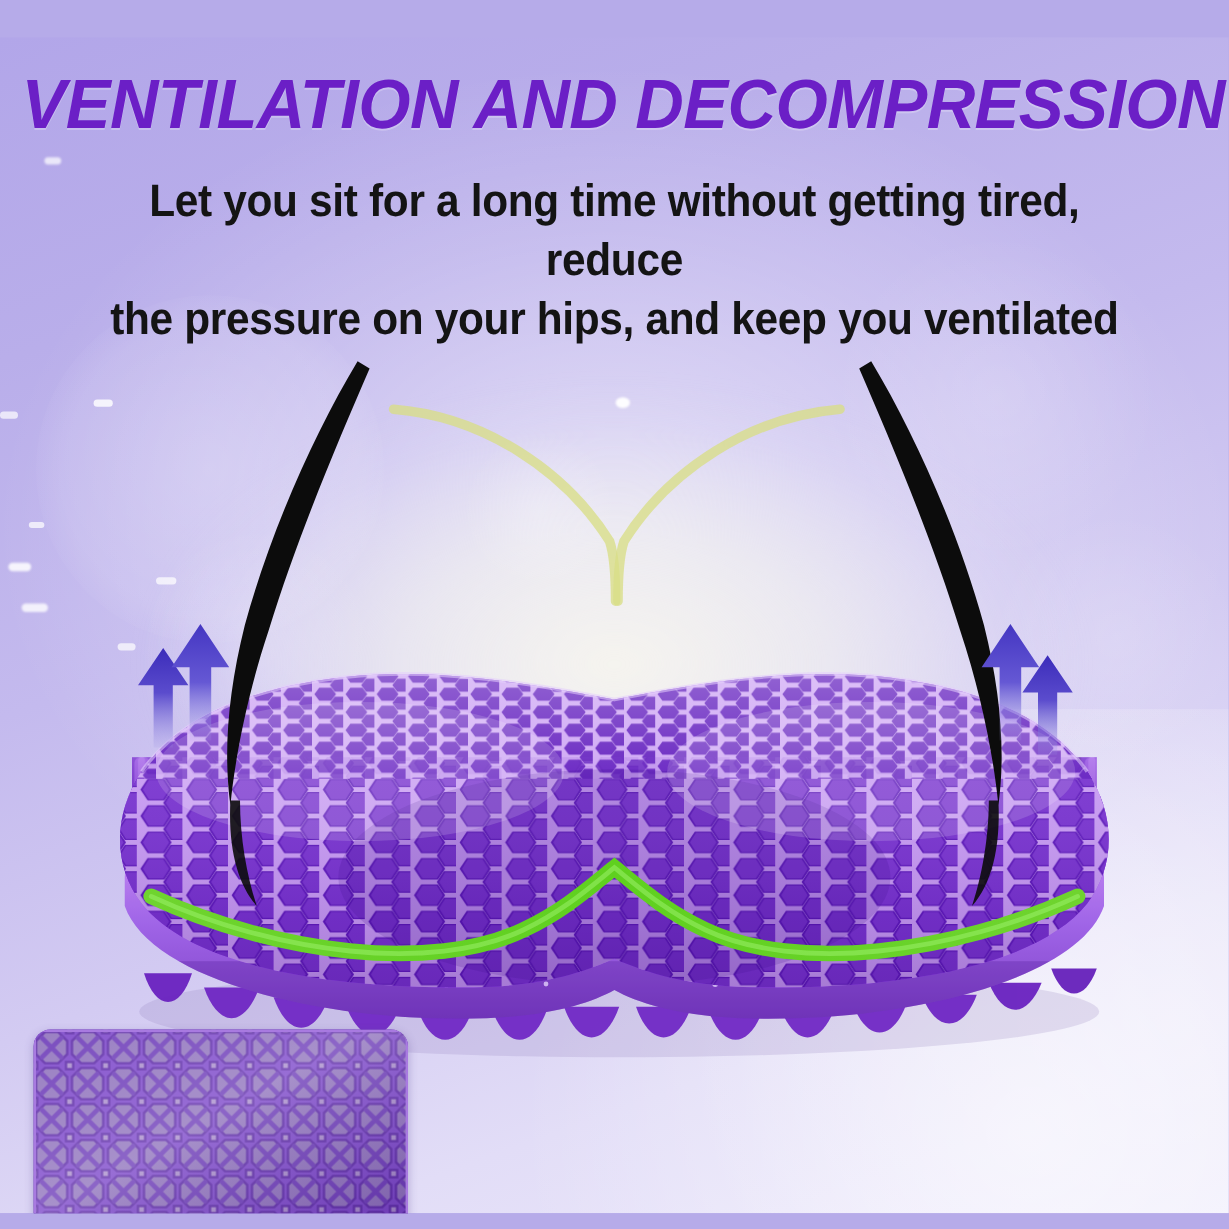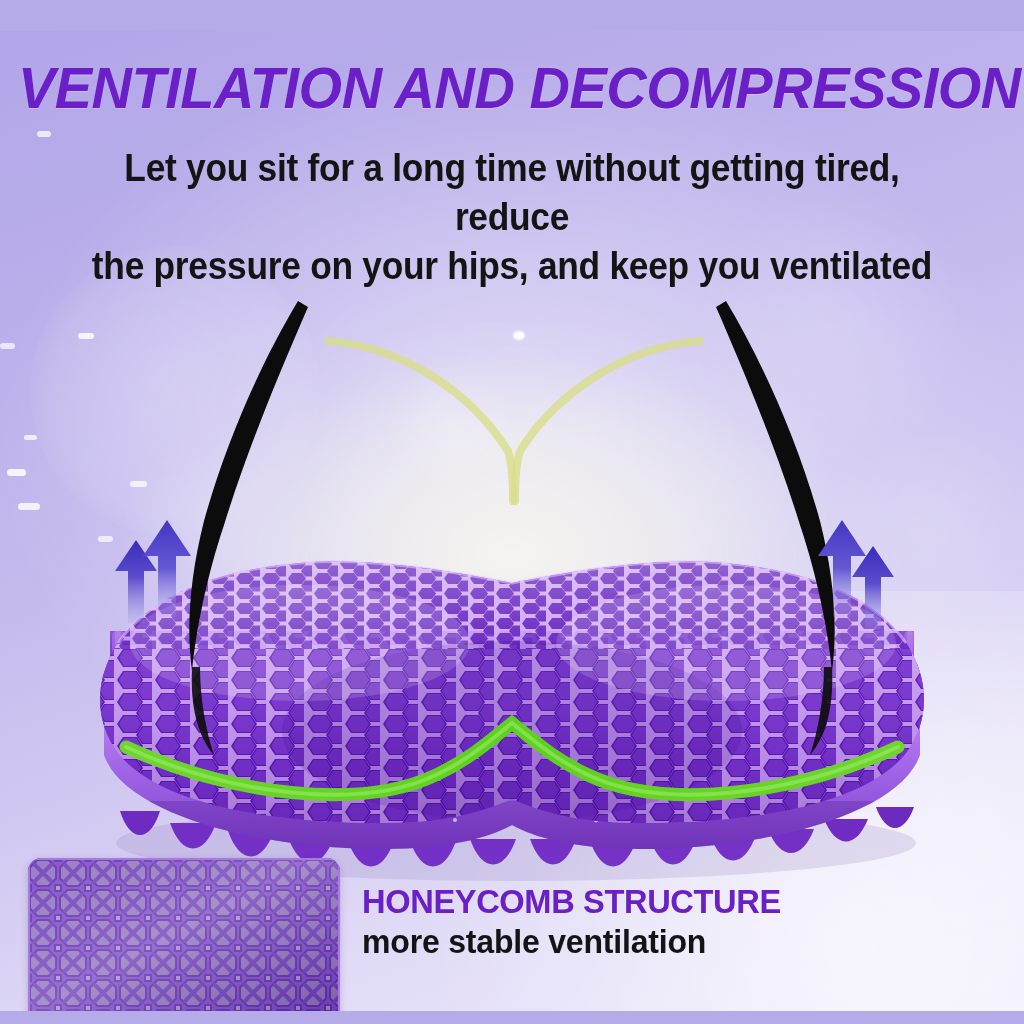--- a/index.html
+++ b/index.html
@@ -373,18 +373,14 @@
           <stop offset="45%" stop-color="#ffffff" stop-opacity=".22"></stop>
           <stop offset="100%" stop-color="#1d0050" stop-opacity=".18"></stop>
         </linearGradient>
       </defs>
       <rect width="312" height="173" fill="url(#octPat)"></rect>
       <rect width="312" height="173" fill="url(#insetShade)"></rect>
       <rect x="0" y="0" width="312" height="173" fill="none" stroke="#a87ae0" stroke-width="4"></rect>
     </svg>
   </div>
 
-  <div class="inset-caption">
-    <div class="caption-title">HONEYCOMB STRUCTURE</div>
-    <div class="caption-sub">more stable ventilation</div>
-  </div>
 
 </div>
 
 </body></html>

